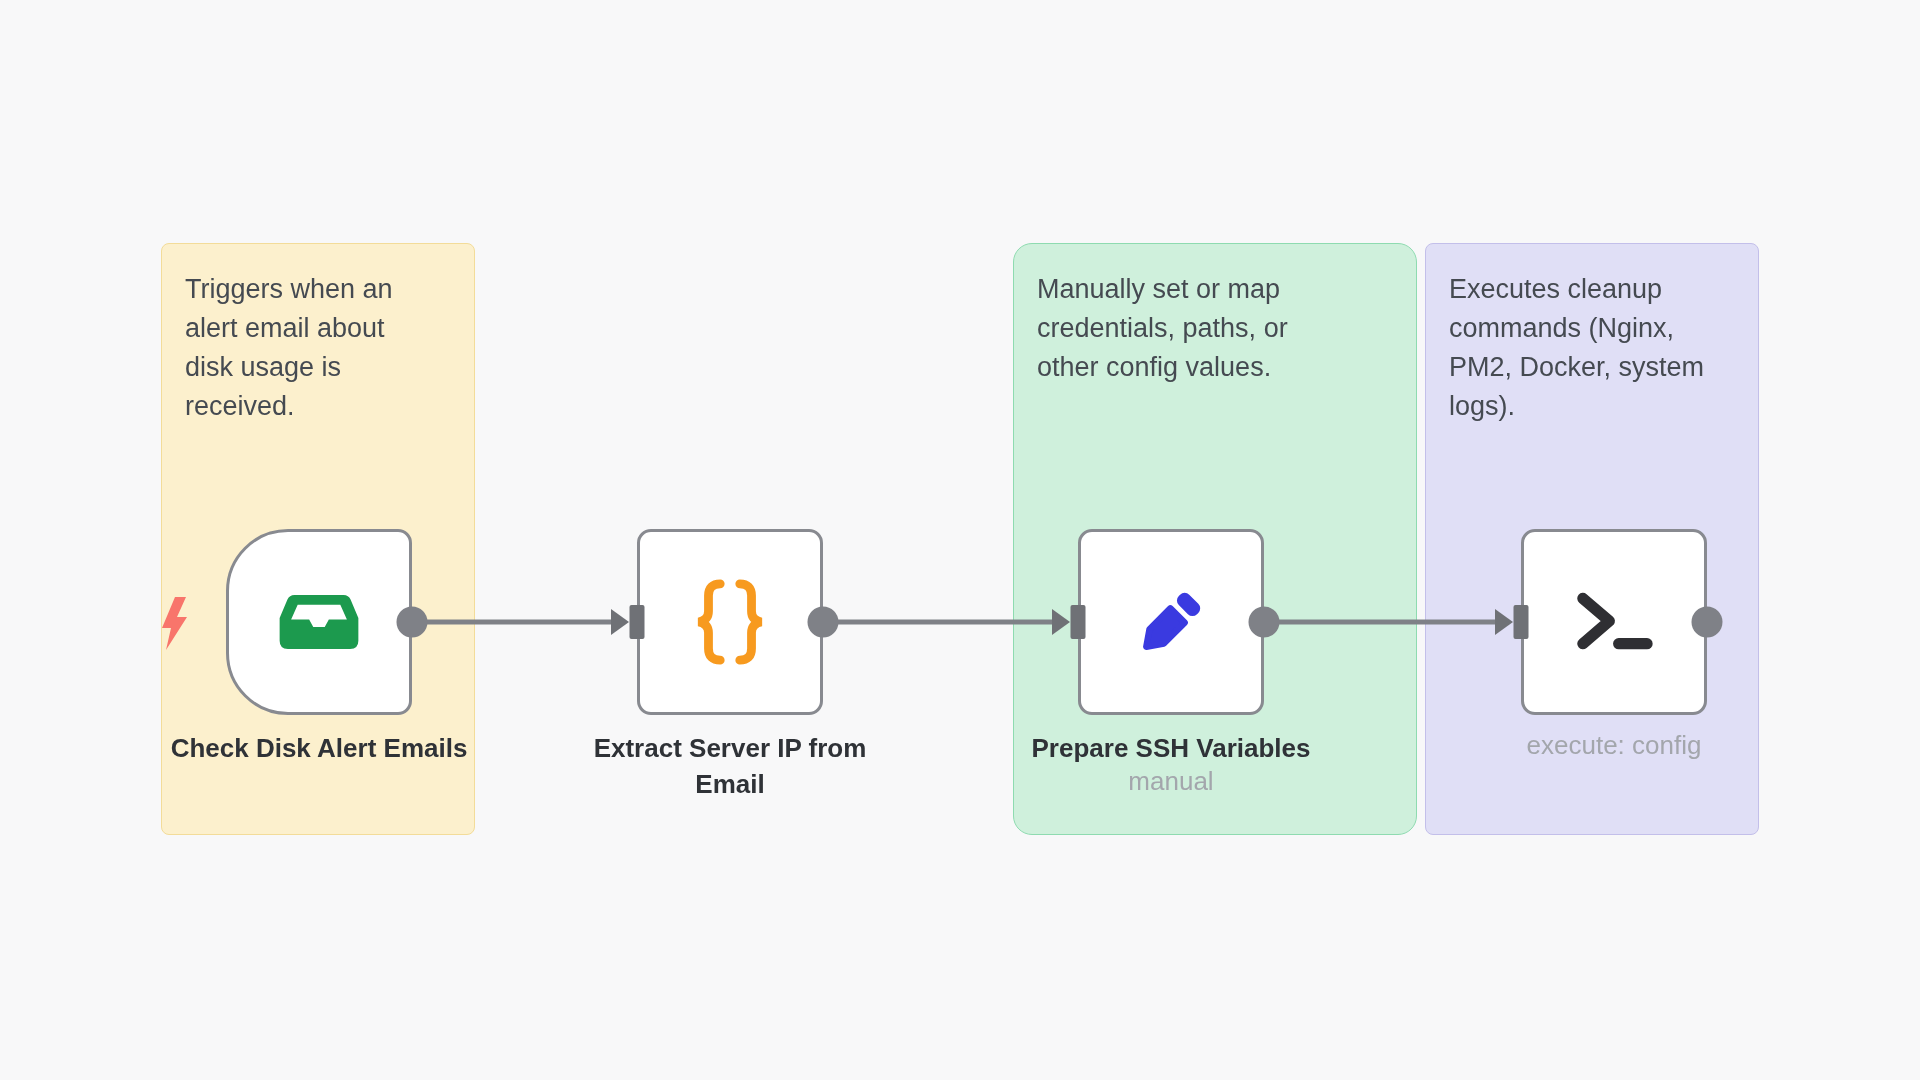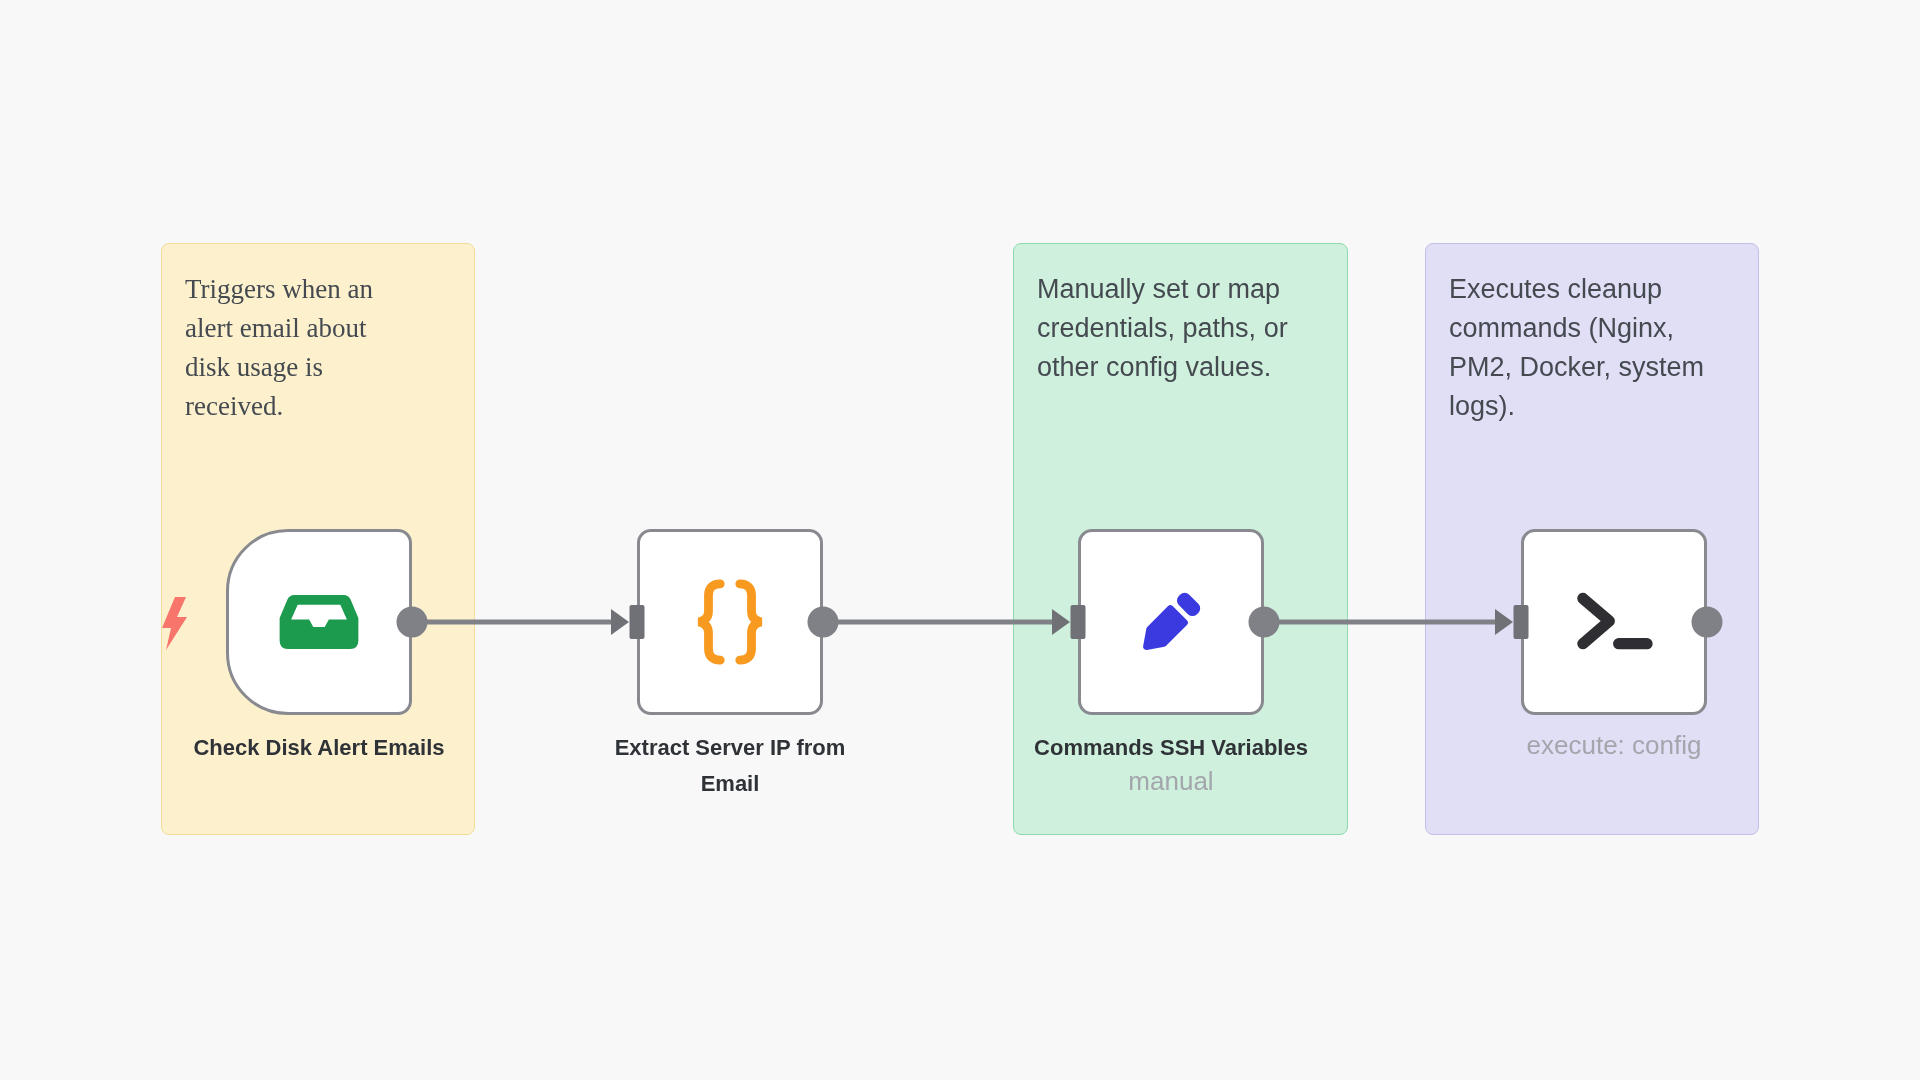--- a/index.html
+++ b/index.html
@@ -22,21 +22,21 @@
   body{font-family:"Liberation Sans","DejaVu Sans",sans-serif;background:var(--canvas-bg);}
   .canvas{position:relative;width:1920px;height:1080px;background:var(--canvas-bg);}
 
   
   .note{
     position:absolute;top:243px;height:592px;
     border-radius:8px;border:1.6px solid transparent;
   }
   .note-1{left:161px;width:314px;}
   .note-2{left:571px;width:335px;}
-  .note-3{left:1013px;width:335px;}
+  .note-3{left:1013px;width:404px;border-radius:19px;}
   .note-4{left:1425px;width:334px;}
   .note p{
     padding:26px 20px 0 23px;
     font-size:27px;line-height:39px;color:var(--note-text);
     white-space:pre-line;
   }
 
   
   .node{
     position:absolute;top:529px;width:186px;height:186px;
@@ -53,21 +53,21 @@
   
   .node-caption{
     position:absolute;top:730px;transform:translateX(-50%);
     text-align:center;width:max-content;
   }
   .cap-1{left:319px;}
   .cap-2{left:730px;}
   .cap-3{left:1171px;}
   .cap-4{left:1614px;}
   .node-label{
-    font-size:22px;line-height:36px;font-weight:600;
+    font-size:26px;line-height:36px;font-weight:600;
     color:var(--label-text);white-space:pre-line;
   }
   .node-sublabel{
     font-size:26px;font-weight:400;
     color:var(--sublabel-text);
   }
   .node-sublabel:empty{display:none;}
 
   
   .overlay{position:absolute;left:0;top:0;pointer-events:none;}
@@ -81,21 +81,21 @@
   .icon-braces{stroke:var(--braces-icon);fill:none;stroke-width:9;stroke-linecap:round;}
   .icon-pencil{fill:var(--pencil-icon);}
   .icon-term-chev{stroke:var(--terminal-icon);stroke-width:12;fill:none;stroke-linecap:round;stroke-linejoin:round;}
   .icon-term-bar{stroke:var(--terminal-icon);stroke-width:12;stroke-linecap:round;}
 </style>
 </head>
 <body>
 
 <div class="canvas">
 
-  <div class="note note-1" style="background: rgb(252, 240, 205); border-color: rgb(243, 220, 153); font-family: Liberation Serif, serif;">
+  <div class="note note-1" style="background: rgb(252, 240, 205); border-color: rgb(243, 220, 153);">
     <p>Triggers when an
 alert email about
 disk usage is
 received.</p>
   </div>
   <div class="note note-3" style="background: rgb(207, 240, 220); border-color: rgb(142, 219, 176);">
     <p>Manually set or map
 credentials, paths, or
 other config values.</p>
   </div>
@@ -138,21 +138,21 @@
   <div class="node-caption cap-1">
     <div class="node-label">Check Disk Alert Emails</div>
 
   </div>
   <div class="node-caption cap-2">
     <div class="node-label">Extract Server IP from
 Email</div>
 
   </div>
   <div class="node-caption cap-3">
-    <div class="node-label">Commands SSH Variables</div>
+    <div class="node-label">Prepare SSH Variables</div>
     <div class="node-sublabel">manual</div>
   </div>
   <div class="node-caption cap-4">
     <div class="node-sublabel">execute: config</div>
   </div>
 
   <svg class="overlay" width="1920" height="1080" viewBox="0 0 1920 1080">
 
     <path class="bolt" d="M175 597 L162 628 h9 l-5 22 l21 -33 h-10 l9 -20 z"></path>
 

